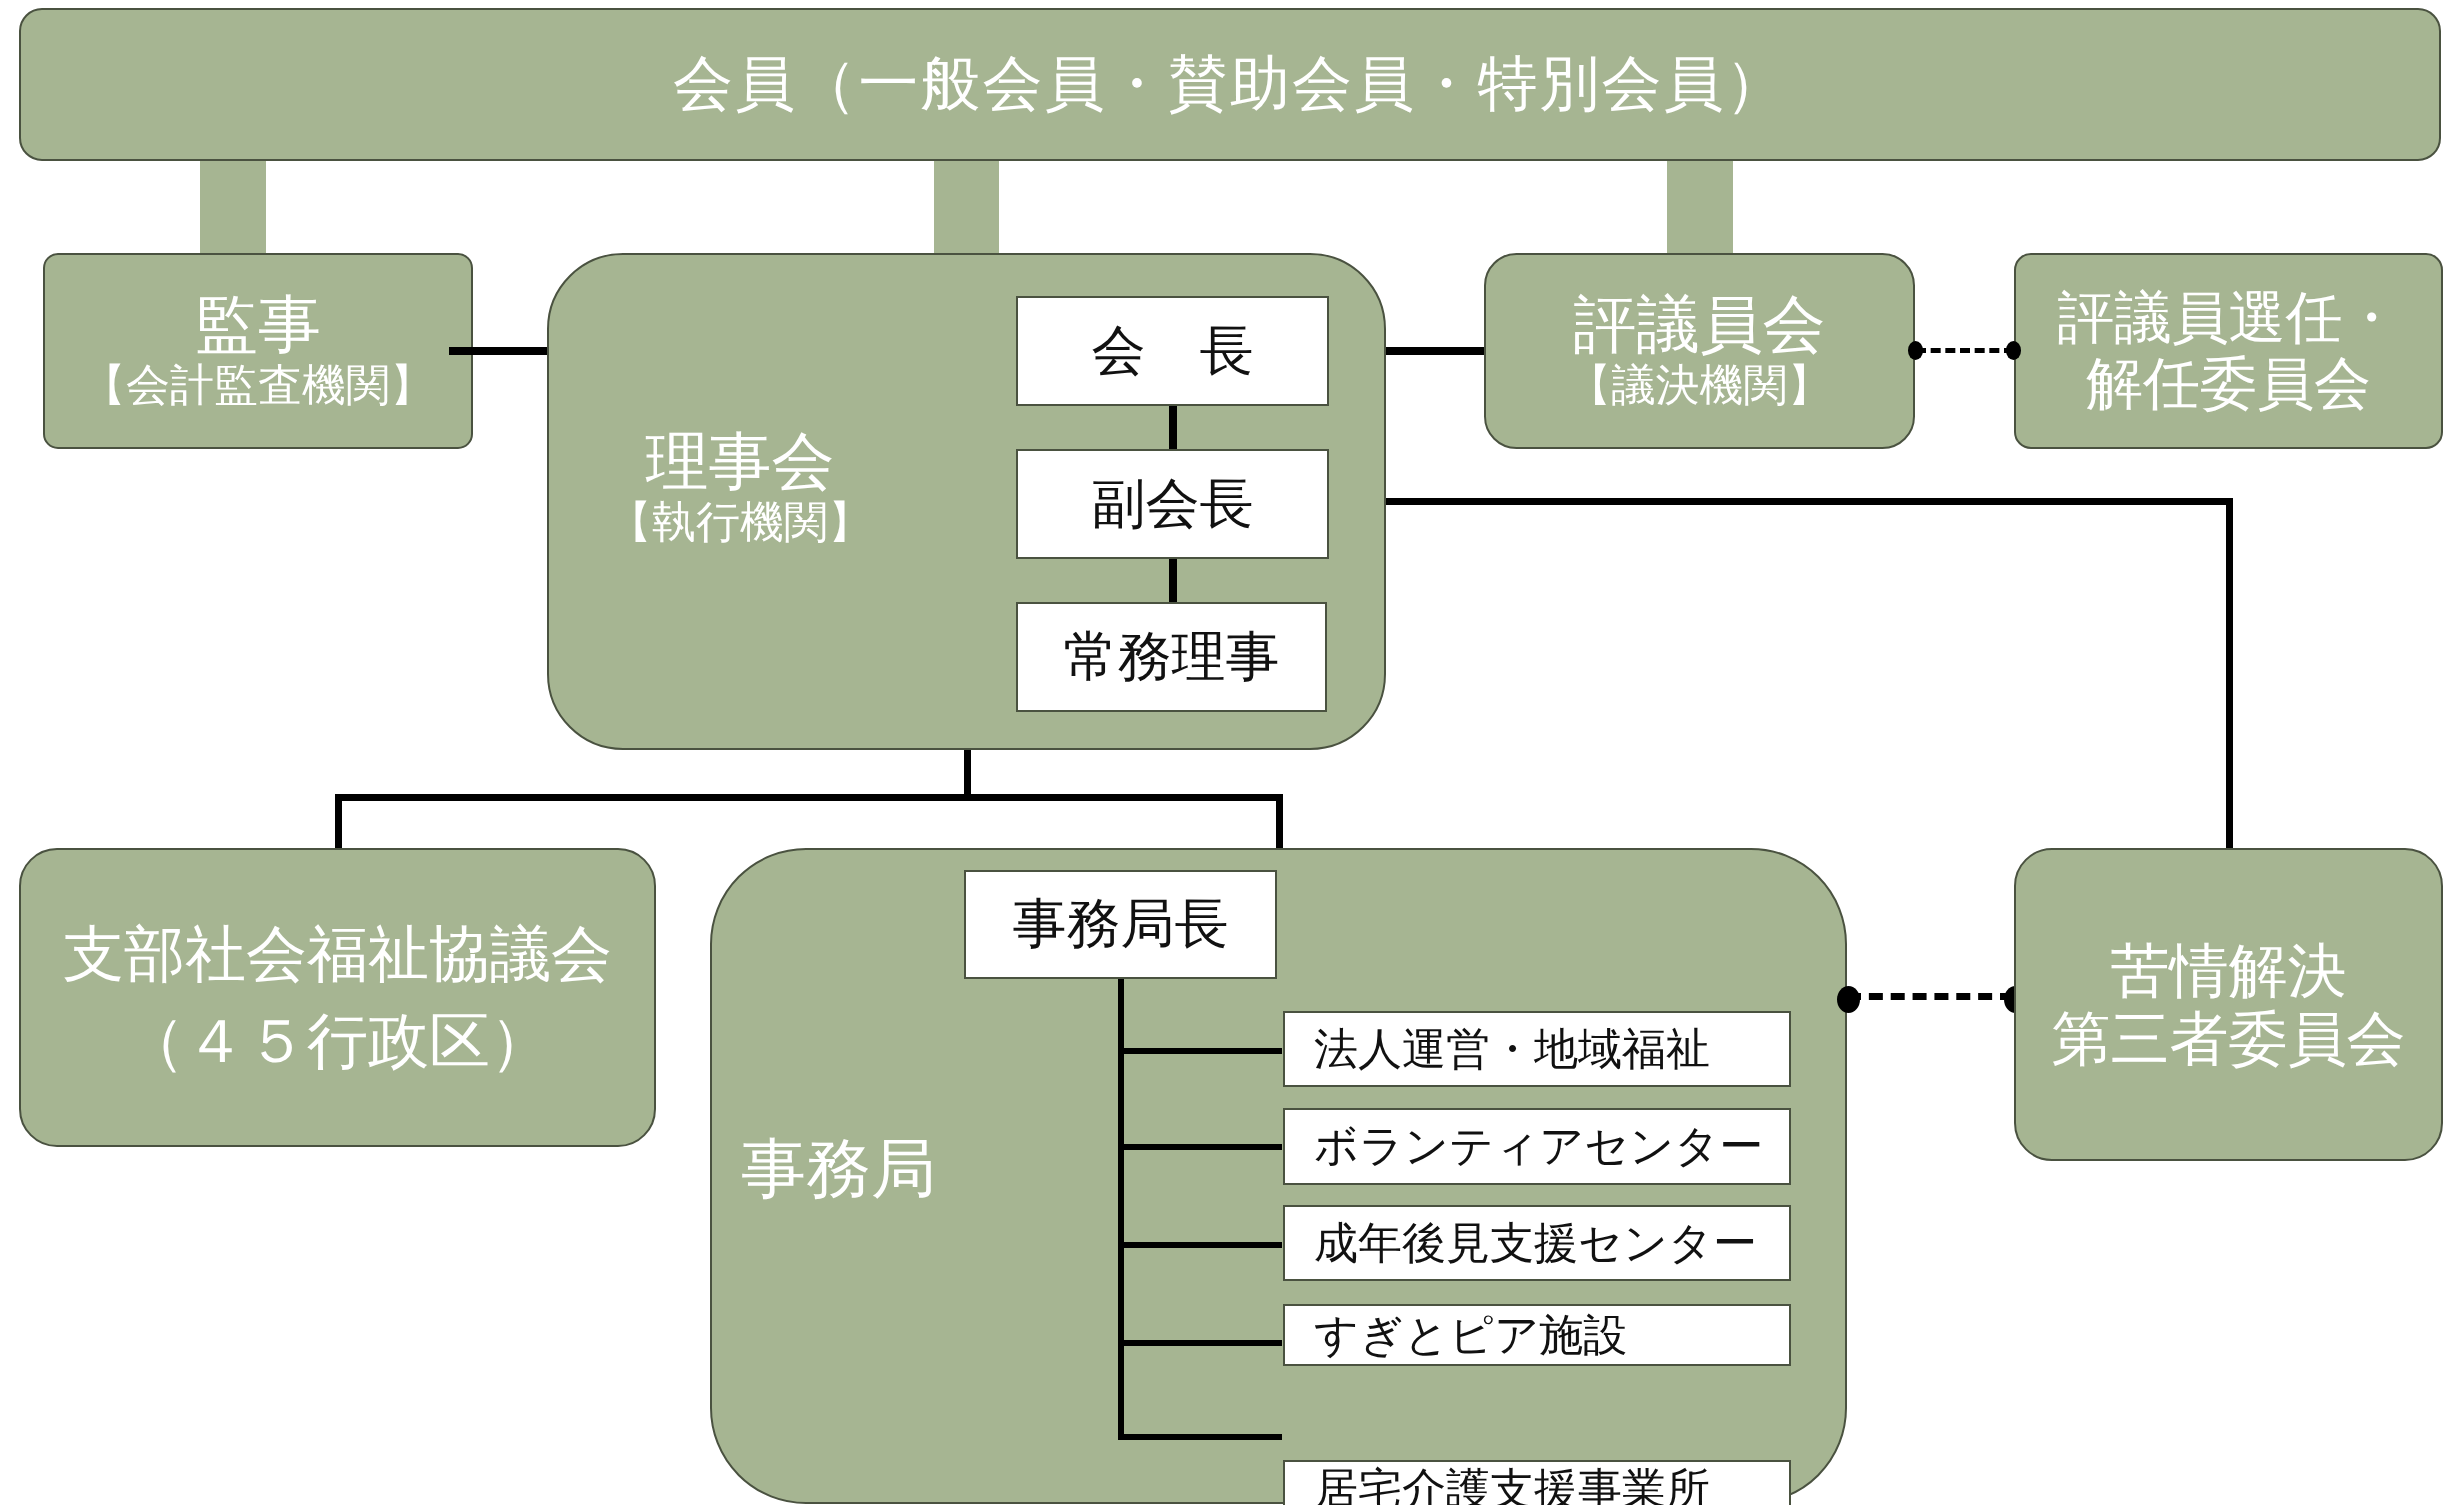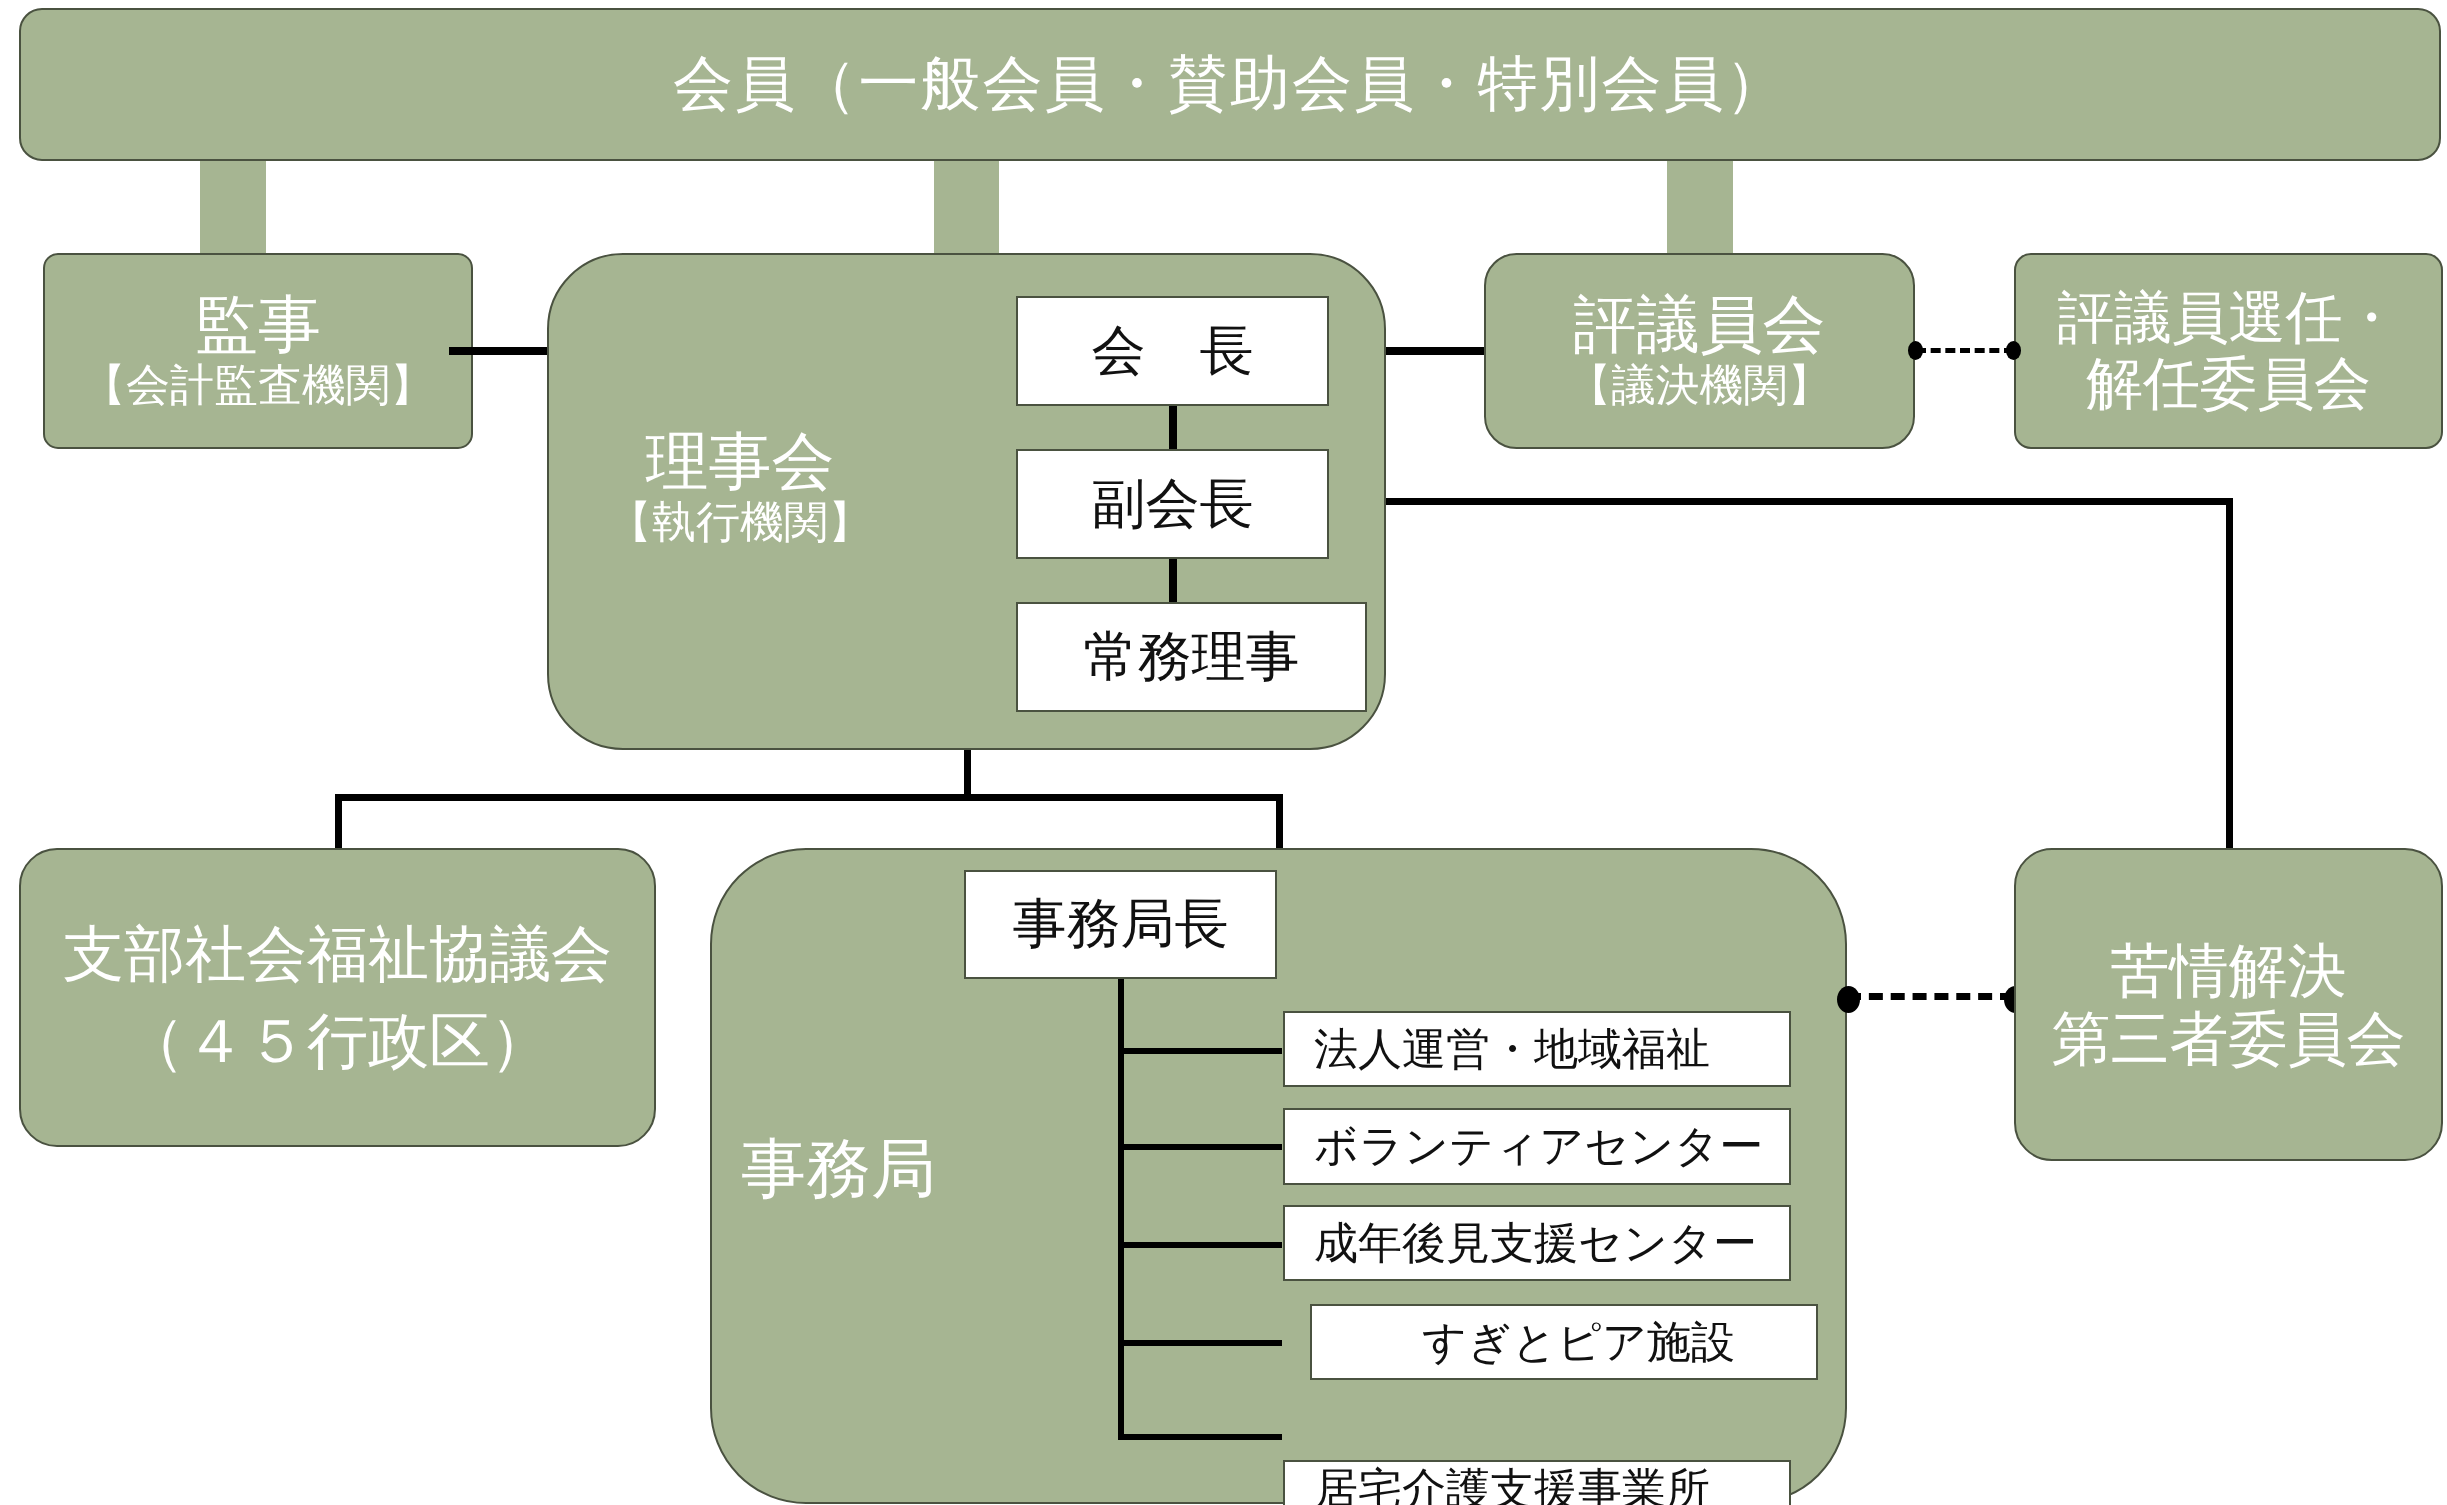--- a/index.html
+++ b/index.html
@@ -40,21 +40,21 @@
   </div>
 </div>
 <div class="ln" style="left:1169px;top:406px;width:7.6px;height:43px;"></div>
 <div class="ln" style="left:1169px;top:559px;width:7.6px;height:43px;"></div>
 <div class="w" style="left:1016px;top:296px;width:313px;height:110px;">
   <span class="t-w" style="display:flex;">会　長</span>
 </div>
 <div class="w" style="left:1016px;top:449px;width:313px;height:110px;">
   <span class="t-w" style="display:flex;">副会長</span>
 </div>
-<div class="w" style="left:1016px;top:602px;width:351px;height:110px;">
+<div class="w" style="left:1016px;top:602px;width:311px;height:110px;">
   <span class="t-w" style="display:flex;">常務理事</span>
 </div>
 
 <div class="g" style="left:1484px;top:253px;width:431px;height:196px;border-radius:32.5px;">
   <span class="t-big">評議員会</span>
   <span class="t-sub">【議決機関】</span>
 </div>
 
 <div class="g" style="left:2014px;top:253px;width:429px;height:196px;border-radius:17px;">
   <span class="t-mid">評議員選任・</span>
@@ -95,21 +95,21 @@
 
 <div class="w" style="left:1283px;top:1011px;width:508px;height:76px;">
   <span class="t-item">法人運営・地域福祉</span>
 </div>
 <div class="w" style="left:1283px;top:1108px;width:508px;height:77px;">
   <span class="t-item">ボランティアセンター</span>
 </div>
 <div class="w" style="left:1283px;top:1205px;width:508px;height:76px;">
   <span class="t-item">成年後見支援センター</span>
 </div>
-<div class="w" style="left:1310px;top:1304px;width:508px;height:76px;justify-content:center;">
+<div class="w" style="left:1283px;top:1304px;width:508px;height:62px;">
   <span class="t-item">すぎとピア施設</span>
 </div>
 <div class="w" style="left:1283px;top:1460px;width:508px;height:58px;align-items:center;">
   <span class="t-item">居宅介護支援事業所</span>
 </div>
 
 <div class="dash" style="left:1847px;top:993px;width:167px;border-top-width:7.6px;"></div>
 <div class="dot" style="left:1837px;top:986px;width:23px;height:27px;"></div>
 <div class="dot" style="left:2004px;top:986px;width:23px;height:27px;"></div>
 

